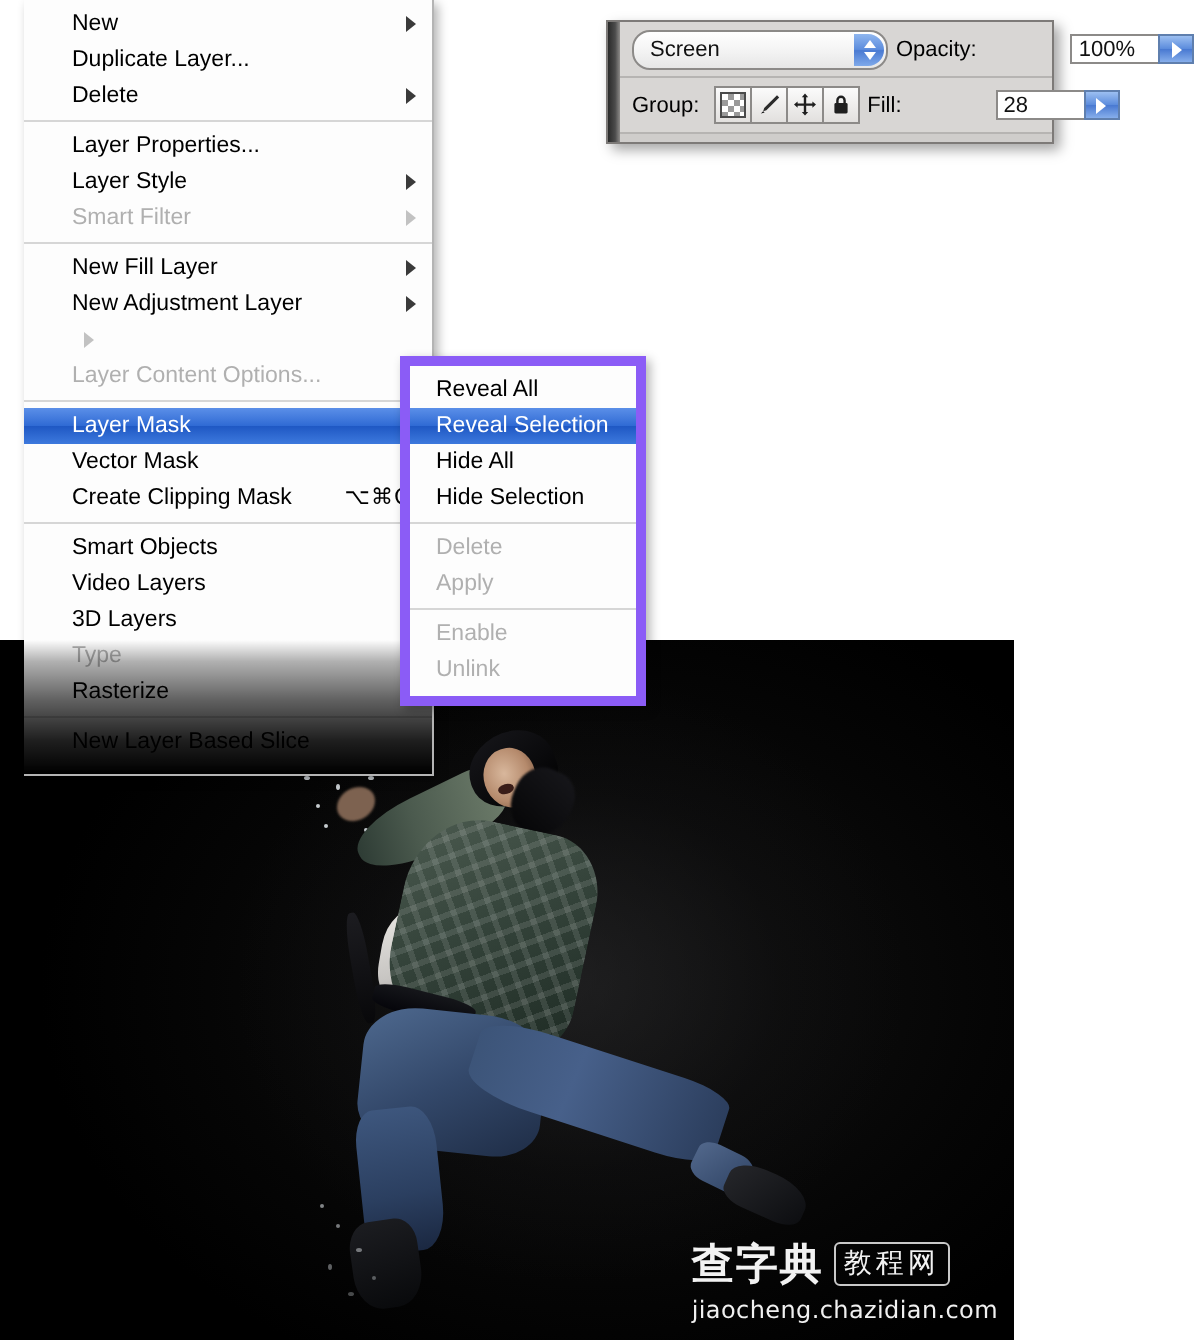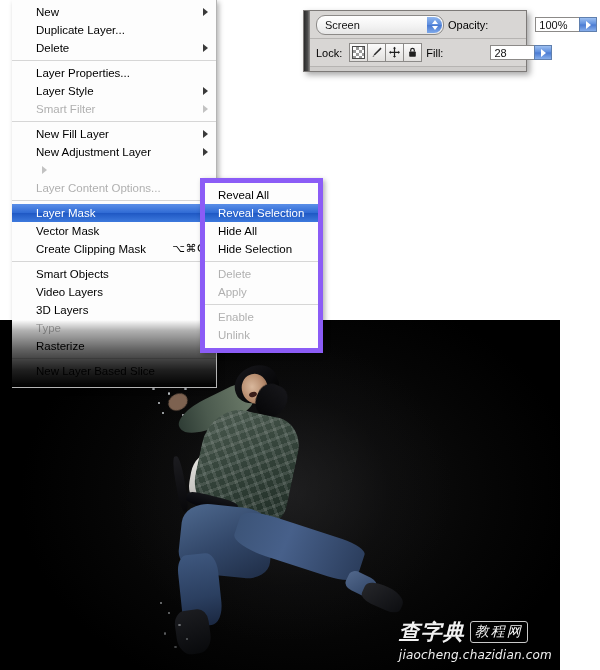--- a/index.html
+++ b/index.html
@@ -12,24 +12,23 @@
     height: 670px;
     position: relative;
     overflow: hidden;
     font-family: "Liberation Sans", sans-serif;
   }
 
   
   #photo-area {
     position: absolute;
     left: 0; top: 320px;
-    width: 560px; height: 350px;
+    width: 507px; height: 350px;
     background: #000;
     overflow: hidden;
-    font-style: italic;
   }
   .vignette {
     position: absolute; inset: 0;
     background:
       radial-gradient(ellipse 280px 210px at 300px 175px, #131313 0%, #0b0b0b 40%, #050505 70%, #000 100%);
   }
   .soft-glow {
     position: absolute;
     left: 120px; top: 20px;
     width: 330px; height: 300px;
@@ -606,21 +605,21 @@
     <span class="field-label">Opacity:</span>
     <span class="numfield">
       <span class="val">100%</span>
       <span class="stepper">
         <span class="tri-right"></span>
       </span>
     </span>
   </div>
 
   <div class="panel-row">
-    <span class="lock-label">Lock:</span>
+    <span class="lock-label">Group:</span>
     <span class="lock-group">
       <span class="lock-btn">
         <span class="checker"></span>
       </span>
       <span class="lock-btn">
         <svg width="13" height="13" viewBox="0 0 13 13">
           <path d="M10.5 1.6 L11.6 2.7 L5.2 9.1 L3.6 9.6 L4.1 8.0 Z" fill="#2b2b2b"></path>
           <path d="M3.6 9.6 L2.4 10.8 L4.3 10.3 Z" fill="#111"></path>
         </svg>
       </span>

